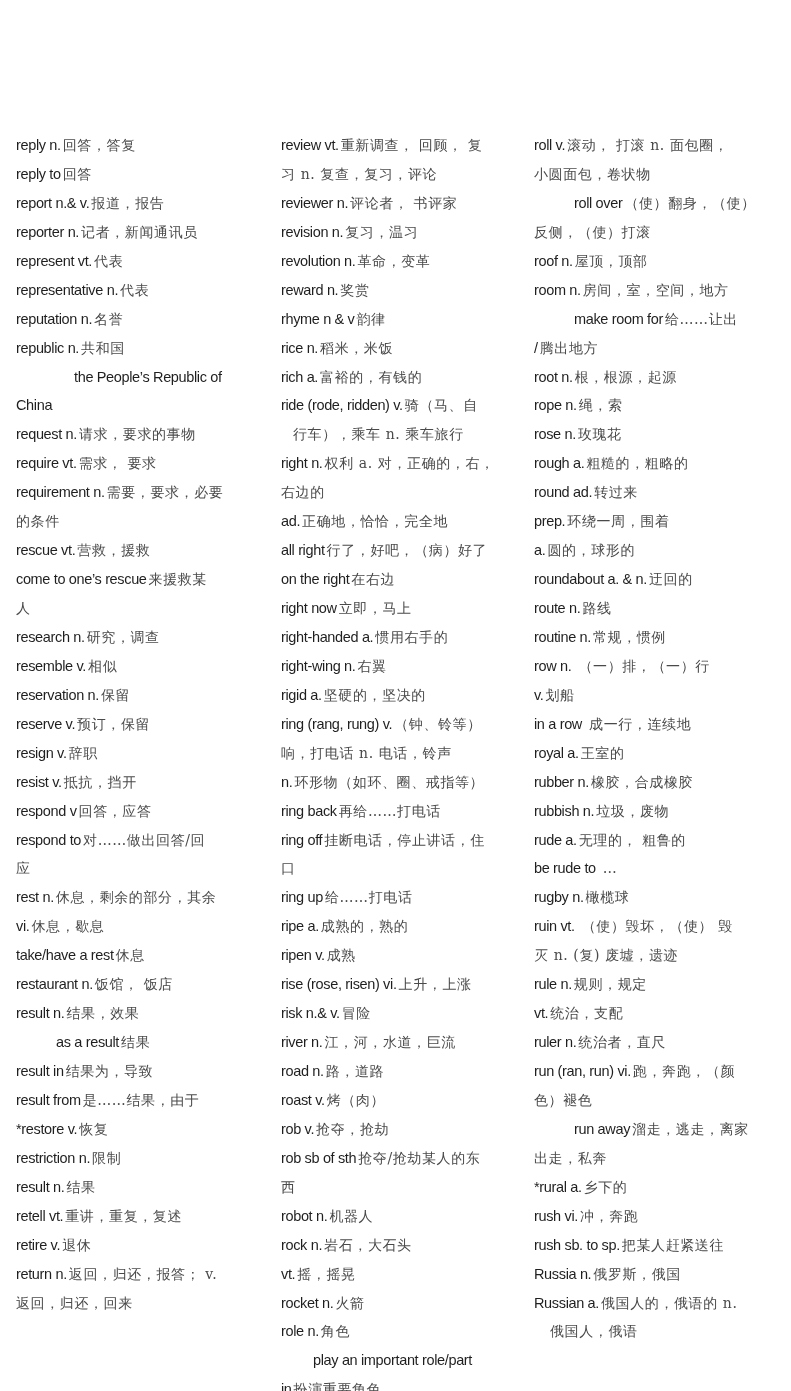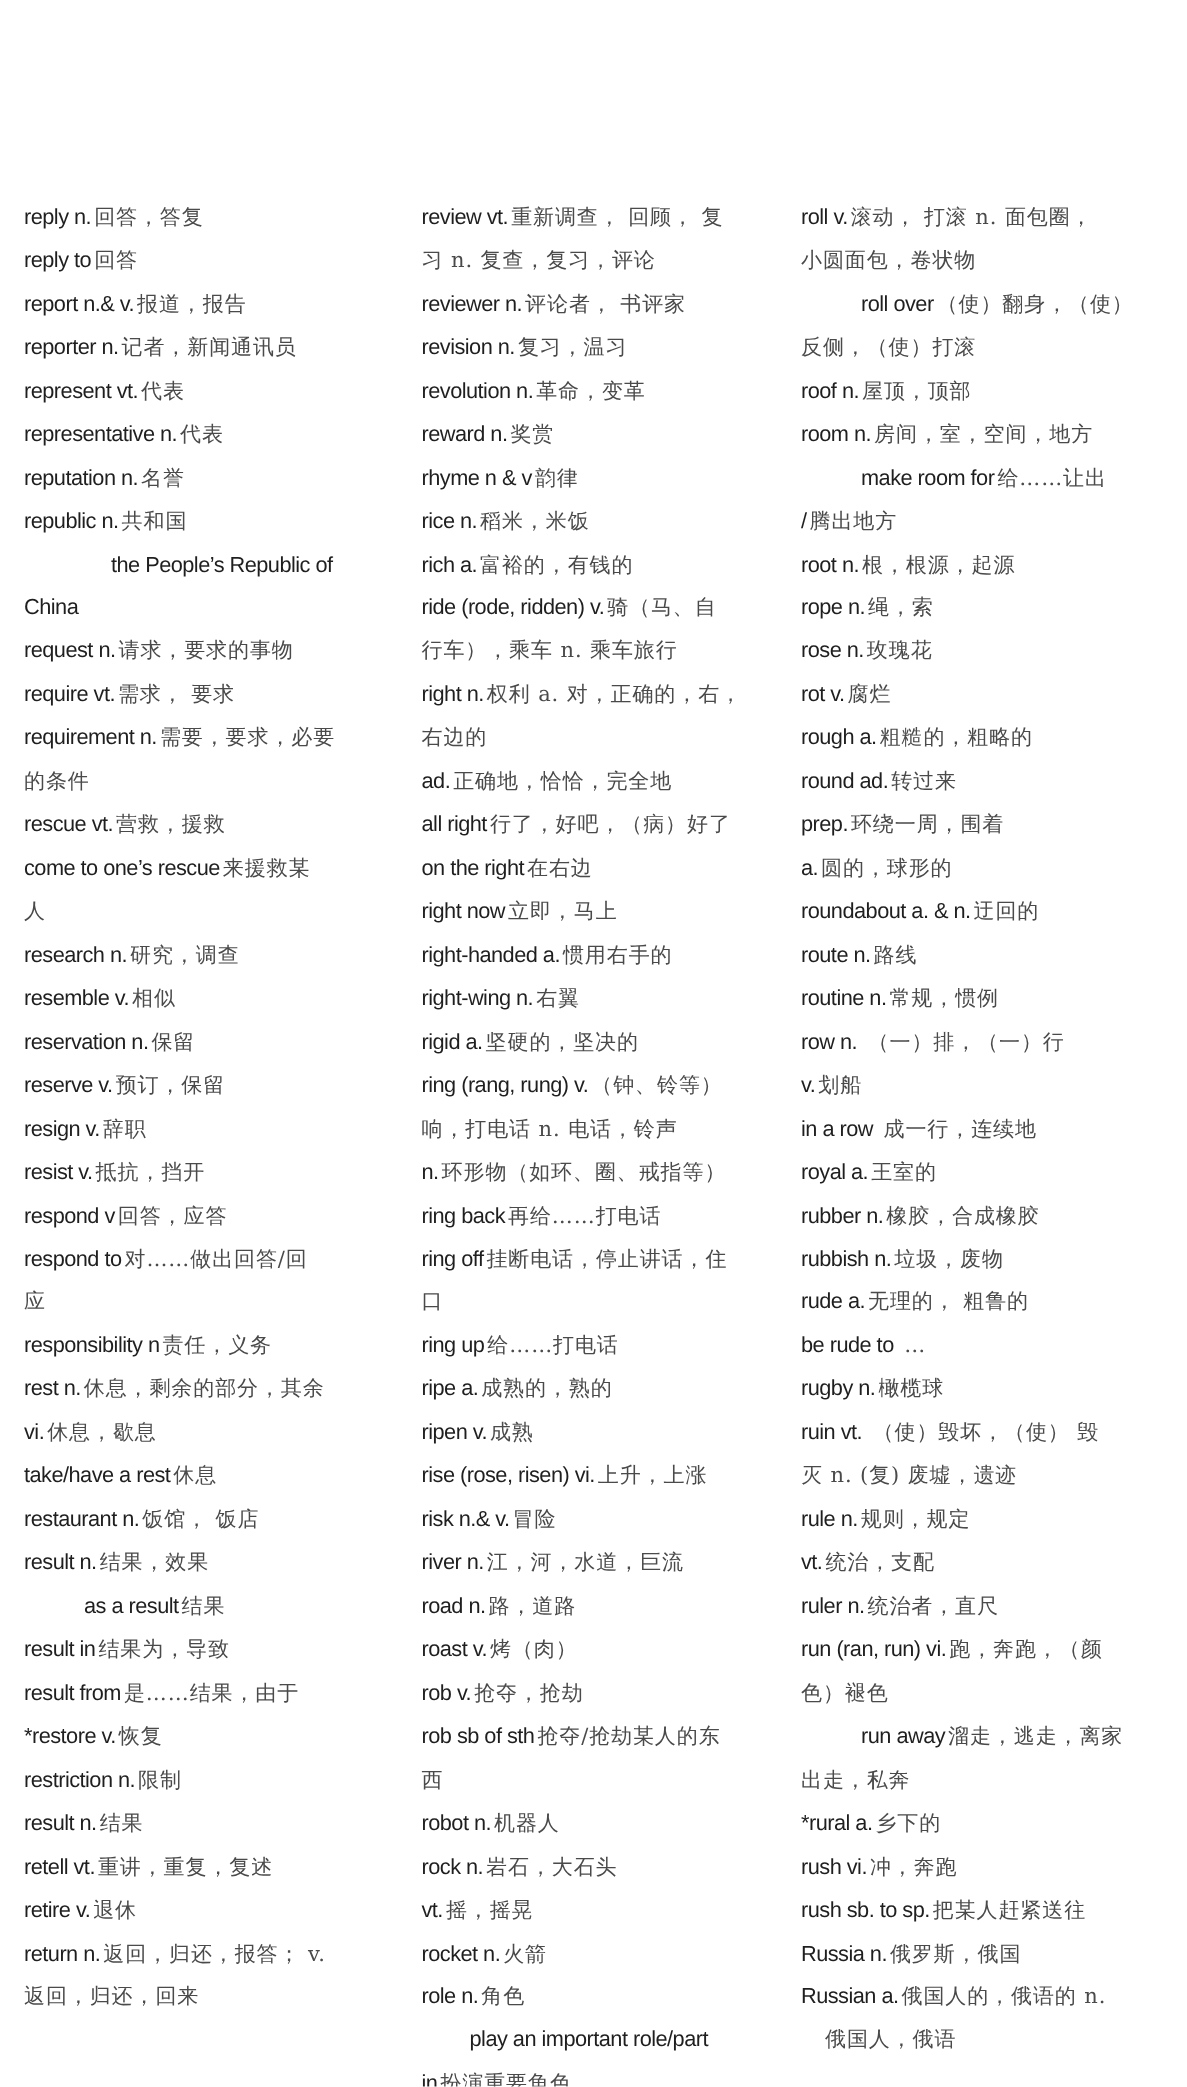--- a/index.html
+++ b/index.html
@@ -44,21 +44,20 @@
       <div class="line"><span class="en"></span><span class="zh" style="margin-left: 0px;">人</span></div>
       <div class="line"><span class="en">research n.</span><span class="zh">研究，调查</span></div>
       <div class="line"><span class="en">resemble v.</span><span class="zh">相似</span></div>
       <div class="line"><span class="en">reservation n.</span><span class="zh">保留</span></div>
       <div class="line"><span class="en">reserve v.</span><span class="zh">预订，保留</span></div>
       <div class="line"><span class="en">resign v.</span><span class="zh">辞职</span></div>
       <div class="line"><span class="en">resist v.</span><span class="zh">抵抗，挡开</span></div>
       <div class="line"><span class="en">respond v</span><span class="zh">回答，应答</span></div>
       <div class="line"><span class="en">respond to</span><span class="zh">对……做出回答/回</span></div>
       <div class="line"><span class="en"></span><span class="zh" style="margin-left: 0px;">应</span></div>
-      <div class="line"><span class="en">responsibility n</span><span class="zh">责任，义务</span></div>
       <div class="line"><span class="en">rest n.</span><span class="zh">休息，剩余的部分，其余</span></div>
       <div class="line"><span class="en">vi.</span><span class="zh">休息，歇息</span></div>
       <div class="line"><span class="en">take/have a rest</span><span class="zh">休息</span></div>
       <div class="line"><span class="en">restaurant n.</span><span class="zh">饭馆，  饭店</span></div>
       <div class="line"><span class="en">result n.</span><span class="zh">结果，效果</span></div>
       <div class="line indent2"><span class="en">as a result</span><span class="zh">结果</span></div>
       <div class="line"><span class="en">result in</span><span class="zh">结果为，导致</span></div>
       <div class="line"><span class="en">result from</span><span class="zh">是……结果，由于</span></div>
       <div class="line"><span class="en">*restore v.</span><span class="zh">恢复</span></div>
       <div class="line"><span class="en">restriction n.</span><span class="zh">限制</span></div>
@@ -72,21 +71,21 @@
       <div class="line"><span class="en">review vt.</span><span class="zh">重新调查，  回顾，  复</span></div>
       <div class="line"><span class="en"></span><span class="zh" style="margin-left: 0px;">习  n.  复查，复习，评论</span></div>
       <div class="line"><span class="en">reviewer n.</span><span class="zh">评论者，   书评家</span></div>
       <div class="line"><span class="en">revision n.</span><span class="zh">复习，温习</span></div>
       <div class="line"><span class="en">revolution n.</span><span class="zh">革命，变革</span></div>
       <div class="line"><span class="en">reward n.</span><span class="zh">奖赏</span></div>
       <div class="line"><span class="en">rhyme n &amp; v</span><span class="zh">韵律</span></div>
       <div class="line"><span class="en">rice n.</span><span class="zh">稻米，米饭</span></div>
       <div class="line"><span class="en">rich a.</span><span class="zh">富裕的，有钱的</span></div>
       <div class="line"><span class="en">ride (rode, ridden) v.</span><span class="zh">骑（马、自</span></div>
-      <div class="line"><span class="en"></span><span class="zh" style="margin-left: 0px;">行车），乘车  n.  乘车旅行</span></div>
+      <div class="line"><span class="en"></span><span class="zh" style="margin-left: 12px;">行车），乘车  n.  乘车旅行</span></div>
       <div class="line"><span class="en">right n.</span><span class="zh">权利  a.  对，正确的，右，</span></div>
       <div class="line"><span class="en"></span><span class="zh" style="margin-left: 0px;">右边的</span></div>
       <div class="line"><span class="en">ad.</span><span class="zh">正确地，恰恰，完全地</span></div>
       <div class="line"><span class="en">all right</span><span class="zh">行了，好吧，（病）好了</span></div>
       <div class="line"><span class="en">on the right</span><span class="zh">在右边</span></div>
       <div class="line"><span class="en">right now</span><span class="zh">立即，马上</span></div>
       <div class="line"><span class="en">right-handed a.</span><span class="zh">惯用右手的</span></div>
       <div class="line"><span class="en">right-wing n.</span><span class="zh">右翼</span></div>
       <div class="line"><span class="en">rigid a.</span><span class="zh">坚硬的，坚决的</span></div>
       <div class="line"><span class="en">ring (rang, rung) v.</span><span class="zh">（钟、铃等）</span></div>
@@ -119,21 +118,20 @@
       <div class="line"><span class="en"></span><span class="zh" style="margin-left: 0px;">小圆面包，卷状物</span></div>
       <div class="line indent2"><span class="en">roll over</span><span class="zh">（使）翻身，（使）</span></div>
       <div class="line"><span class="en"></span><span class="zh" style="margin-left: 0px;">反侧，（使）打滚</span></div>
       <div class="line"><span class="en">roof n.</span><span class="zh">屋顶，顶部</span></div>
       <div class="line"><span class="en">room n.</span><span class="zh">房间，室，空间，地方</span></div>
       <div class="line indent2"><span class="en">make room for</span><span class="zh">给……让出</span></div>
       <div class="line"><span class="en">/</span><span class="zh">腾出地方</span></div>
       <div class="line"><span class="en">root n.</span><span class="zh">根，根源，起源</span></div>
       <div class="line"><span class="en">rope n.</span><span class="zh">绳，索</span></div>
       <div class="line"><span class="en">rose n.</span><span class="zh">玫瑰花</span></div>
-      <div class="line"><span class="en">rot v.</span><span class="zh">腐烂</span></div>
       <div class="line"><span class="en">rough a.</span><span class="zh">粗糙的，粗略的</span></div>
       <div class="line"><span class="en">round ad.</span><span class="zh">转过来</span></div>
       <div class="line"><span class="en">prep.</span><span class="zh">环绕一周，围着</span></div>
       <div class="line"><span class="en">a.</span><span class="zh">圆的，球形的</span></div>
       <div class="line"><span class="en">roundabout a. &amp; n.</span><span class="zh">迂回的</span></div>
       <div class="line"><span class="en">route n.</span><span class="zh">路线</span></div>
       <div class="line"><span class="en">routine n.</span><span class="zh">常规，惯例</span></div>
       <div class="line"><span class="en">row n.</span><span class="zh"> （一）排，（一）行</span></div>
       <div class="line"><span class="en">v.</span><span class="zh">划船</span></div>
       <div class="line"><span class="en">in a row</span><span class="zh"> 成一行，连续地</span></div>

